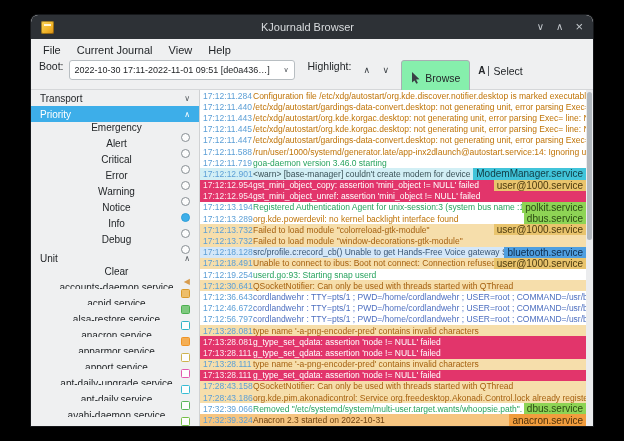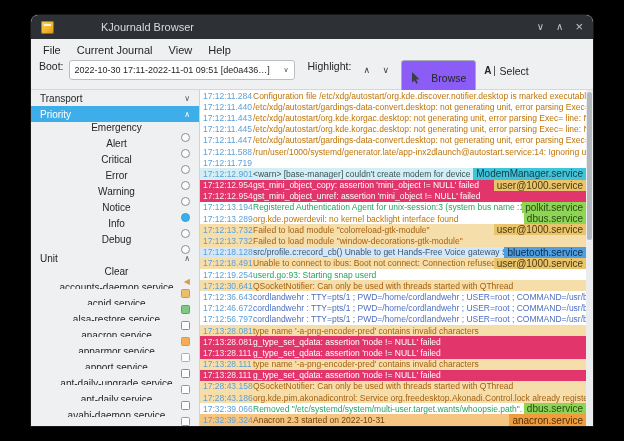--- a/index.html
+++ b/index.html
@@ -9,21 +9,21 @@
             background:#eff0f1; border-radius:7px 7px 0 0; overflow:hidden;
             display:flex; flex-direction:column; box-shadow:0 0 0 1px #15171a, 0 4px 14px rgba(0,0,0,.8); }
 
   
   .titlebar { height:24px; flex:0 0 auto; background:#2d3136; display:flex; align-items:center;
               padding:0 10px; position:relative; border-radius:7px 7px 0 0; }
   .app-icon { width:13px; height:13px; border-radius:2px; flex:0 0 auto; position:relative;
               background:linear-gradient(135deg,#f9d65c 0%,#f0b429 60%,#d98c16 100%);
               box-shadow:inset 0 0 0 1px rgba(60,40,0,.45); }
   .app-icon::after { content:""; position:absolute; left:3px; top:3px; width:7px; height:2px; background:#fff6d8; }
-  .title { position:absolute; left:70px; right:79px; font-size:11px;
+  .title { position:absolute; left:70px; right:79px; text-align:center; font-size:11px;
            color:#d9dcdf; white-space:nowrap; overflow:hidden; }
   .win-controls { margin-left:auto; display:flex; align-items:center; gap:12px; z-index:2; }
   .win-btn { color:#c3c8cc; font-size:10px; line-height:10px; }
   .win-btn.close { font-size:13px; }
 
   
   .menubar { height:21px; flex:0 0 auto; display:flex; align-items:center; padding:0 4px;
              font-size:11px; color:#232629; background:#eff0f1; }
   .menu-item { padding:2px 8px; border-radius:2px; }
 
@@ -33,22 +33,22 @@
   .tb-label { flex:0 0 auto; margin-right:5px; }
   .combo { width:226px; height:20px; background:#fff; border:1px solid #b8bec2; border-radius:3px;
            display:flex; align-items:center; padding:0 5px; font-size:9px; color:#232629;
            white-space:nowrap; overflow:hidden; flex:0 0 auto; }
   .combo-arrow { margin-left:auto; font-size:7px; color:#4a4f54; padding-left:4px; }
   .hl-label { margin-left:13px; }
   .hl-input { width:94px; height:20px; background:#fff; border:1px solid #b8bec2; border-radius:3px;
               padding:0 4px; font-size:10px; color:#232629; font-family:inherit; flex:0 0 auto; }
   .nav-btn { width:17px; height:19px; border:none; background:transparent; font-size:9px; color:#3a3f44;
              display:flex; align-items:center; justify-content:center; padding:0; margin-left:2px; font-family:inherit; }
-  .browse-btn { margin-left:7px; height:36px; display:flex; align-items:center; gap:11px; padding:0 9px;
-                border:1px solid #a8aeb3; border-radius:3px; background:#8b5cf6; font-size:10.5px;
+  .browse-btn { margin-left:7px; height:36px; display:flex; align-items:center; gap:5px; padding:0 9px;
+                border:1px solid #a8aeb3; border-radius:3px; background:#86efac; font-size:10.5px;
                 color:#232629; font-family:inherit; flex:0 0 auto; }
   .select-btn { height:22px; display:flex; align-items:center; gap:5px; padding:0 8px; border:none;
                 background:transparent; font-size:10.5px; color:#232629; font-family:inherit; flex:0 0 auto; }
   .a-icon { font-size:10px; font-weight:bold; border-right:1px solid #565b60; padding-right:2px; line-height:10px; }
 
   
   .content { flex:1 1 auto; display:flex; min-height:0; }
 
   
   .sidebar { width:169px; flex:0 0 auto; background:#eff0f1; border-right:1px solid #d0d2d4; overflow:hidden; }
@@ -287,20 +287,21 @@
           </div>
 
           <div class="log-row c-warn">
             <span class="ts">17:12:11.588</span>
             <span class="msg">/run/user/1000/systemd/generator.late/app-inx2dlaunch@autostart.service:14: Ignoring unknown escape sequences</span>
 
           </div>
 
           <div class="log-row c-green">
             <span class="ts">17:12:11.719</span>
+            <span class="msg">goa-daemon version 3.46.0 starting</span>
 
           </div>
 
           <div class="log-row bg-cyan">
             <span class="ts">17:12:12.901</span>
             <span class="msg">&lt;warn&gt;  [base-manager] couldn't create modem for device '/sys/devices/pci0000:00/0000:00:14.0': not supported by any plugin</span>
             <span class="chip chip-cyan">ModemManager.service</span>
           </div>
 
           <div class="log-row bg-red">

